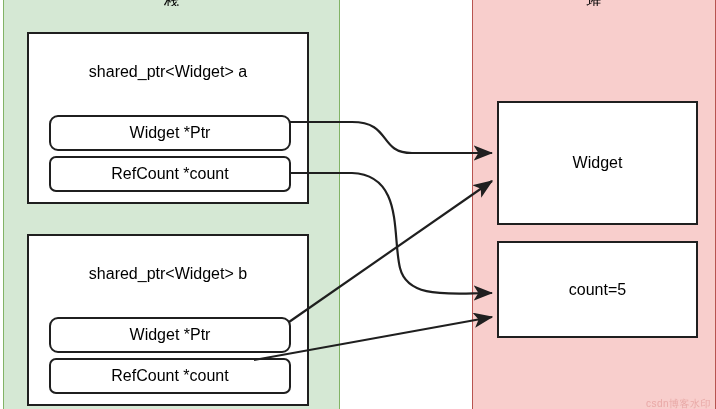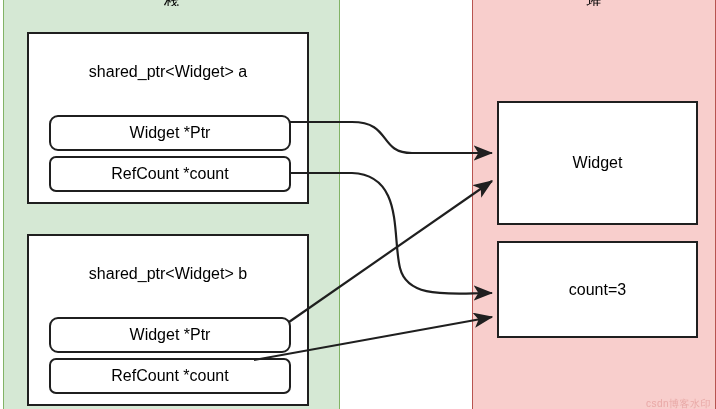--- a/index.html
+++ b/index.html
@@ -147,21 +147,21 @@
     <div class="field field-count">RefCount *count</div>
   </div>
 
   <div class="sp-box" id="sp-box-b">
     <div class="sp-title">shared_ptr&lt;Widget&gt; b</div>
     <div class="field field-ptr">Widget *Ptr</div>
     <div class="field field-count">RefCount *count</div>
   </div>
 
   <div class="heap-box" id="heap-box-widget">Widget</div>
-  <div class="heap-box" id="heap-box-count">count=3</div>
+  <div class="heap-box" id="heap-box-count">count=5</div>
 
   <svg id="connectors" viewBox="0 0 716 409">
     <defs>
       <marker id="arrowhead" markerWidth="9" markerHeight="7" refX="8.4" refY="3.5" orient="auto" markerUnits="strokeWidth">
         <path d="M0,0 L9,3.5 L0,7 L2.2,3.5 Z" fill="#1f1f1f"></path>
       </marker>
     </defs>
 
     <path d="M289,122 L352,122 C392,122 378,153 412,153 L492,153" fill="none" stroke="#1f1f1f" stroke-width="2.2" marker-end="url(#arrowhead)"></path>
 

